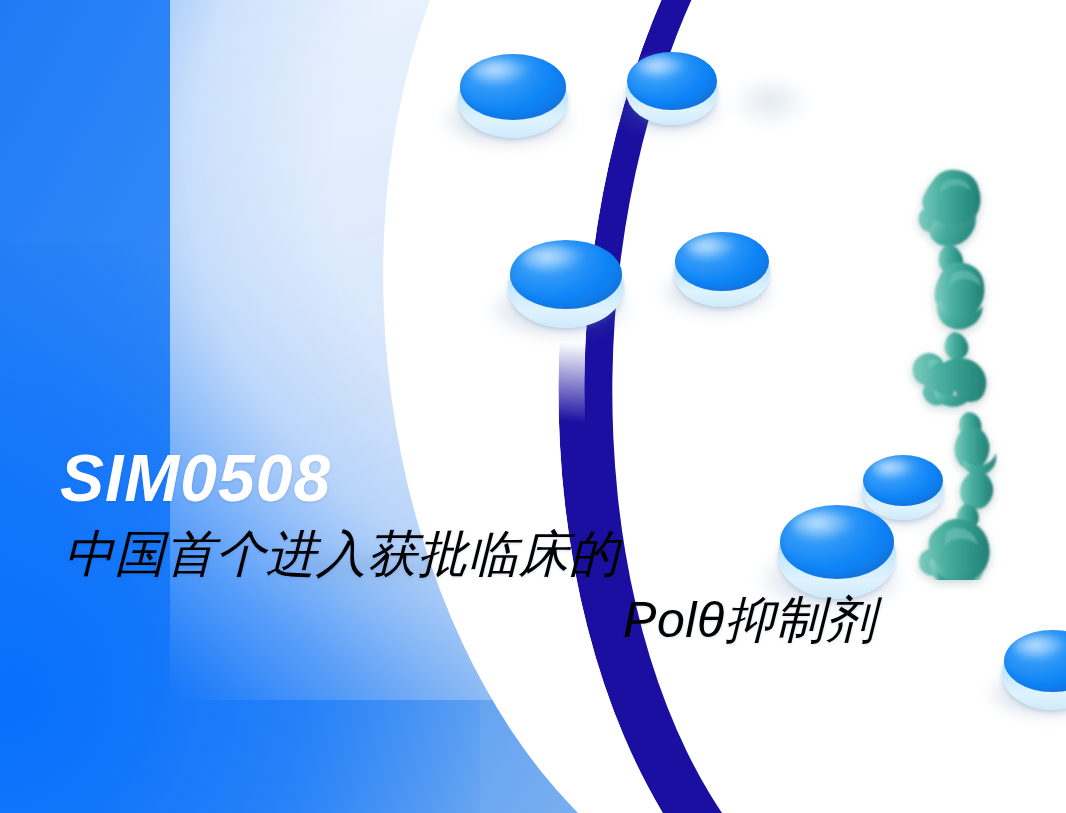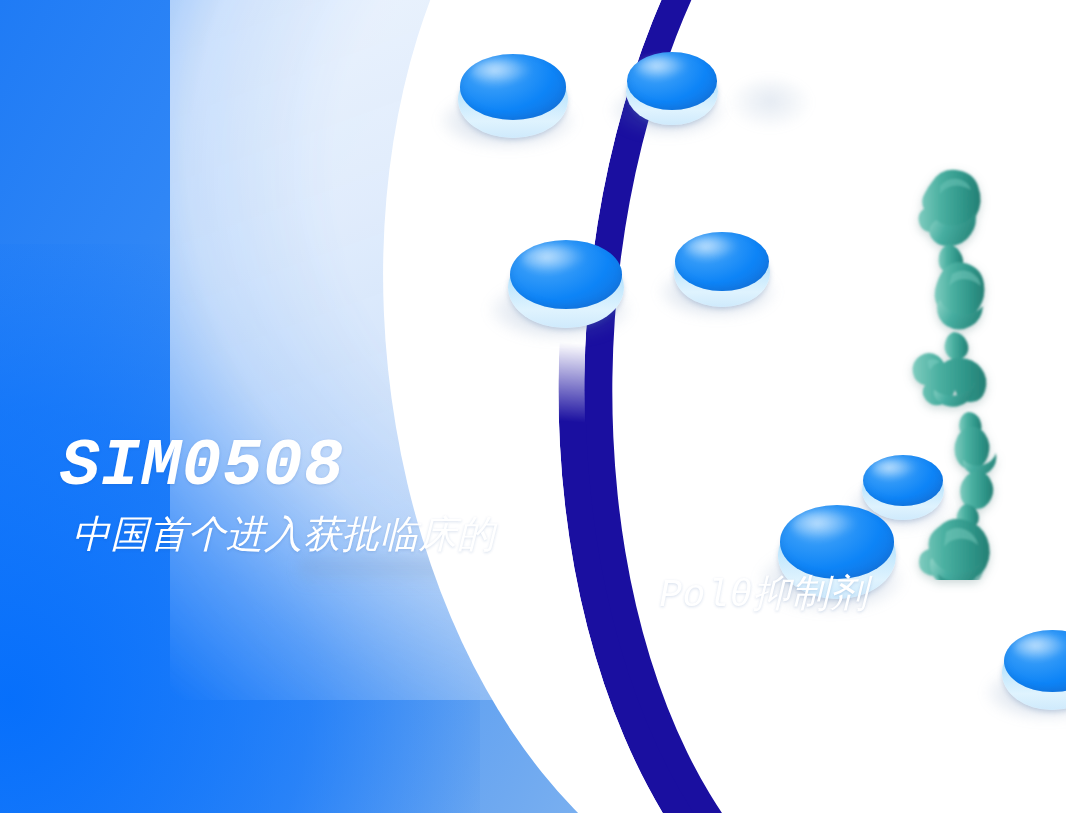--- a/index.html
+++ b/index.html
@@ -188,43 +188,42 @@
     top: 160px;
     width: 180px;
     height: 420px;
     filter: drop-shadow(0 3px 5px rgba(40,90,90,0.25));
   }
 
   
   .copy {
     position: absolute;
     left: 60px;
-    top: 432px;
+    top: 444px;
     width: 820px;
     z-index: 40;
-    font-family: Liberation Mono, monospace;
   }
   .headline {
     font-size: 66px;
     font-weight: 700;
     font-style: italic;
     color: #ffffff;
     letter-spacing: 1px;
     line-height: 1.05;
     margin: 0 0 10px 0;
     white-space: nowrap;
     text-shadow: 0 1px 3px rgba(20,70,150,0.18);
   }
   .subline {
-    font-size: 38px;
+    font-size: 50px;
     font-weight: 400;
     font-style: italic;
-    color: #ffffff;
+    color: #000000;
     line-height: 1.24;
-    margin: 12px;
+    margin: 4px;
     white-space: nowrap;
     letter-spacing: 0.5px;
     text-shadow: 0 1px 3px rgba(20,70,150,0.18);
   }
   .subline + .subline { margin-top: 2px; text-align: right; }
 </style>
 </head>
 <body>
 
 <div id="poster">

